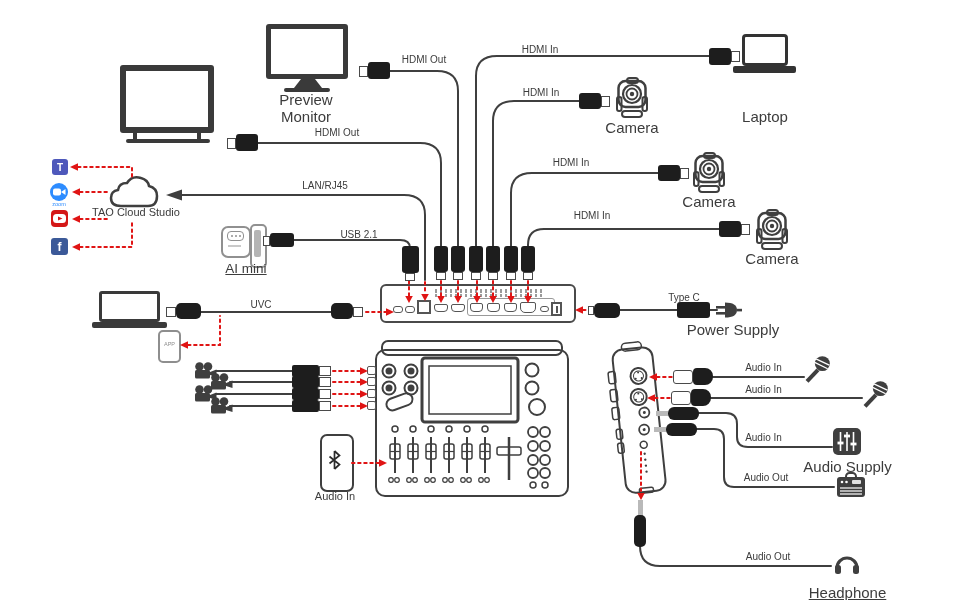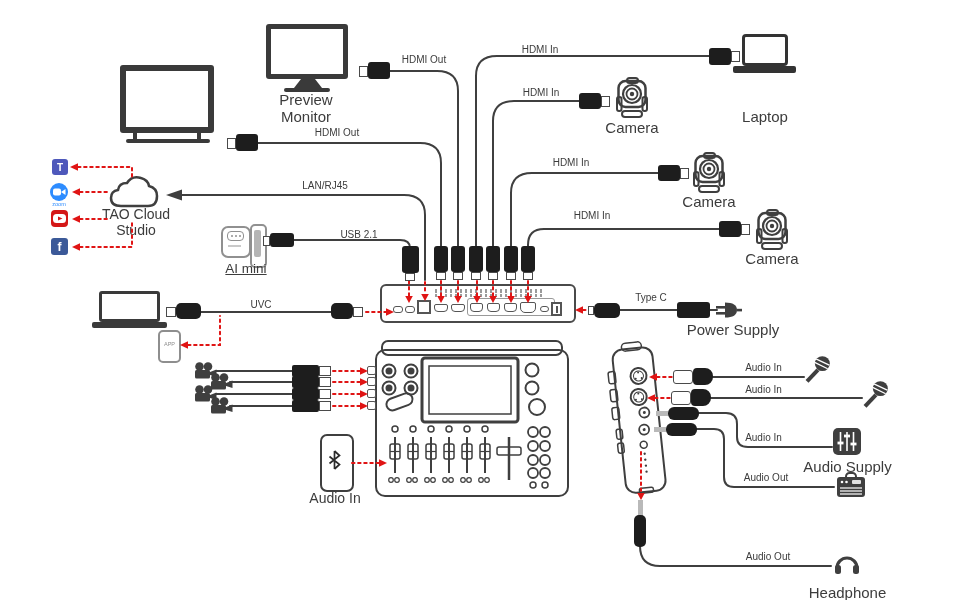--- a/index.html
+++ b/index.html
@@ -2,21 +2,21 @@
 <html style="--line: #3f3f3f; --red: #e01414; --teams: #4e58bb; --zoomblue: #2d8cff; --youtube: #d41717; --facebook: #3b5998;"><head>
 <meta charset="utf-8">
 <style>
   html,body{margin:0;padding:0;background:#fff;}
   #canvas{position:relative;width:956px;height:600px;background:#fff;overflow:hidden;
           font-family:"Liberation Sans",sans-serif;}
   .abs{position:absolute;}
   .lbl{position:absolute;color:#3c3c3c;text-align:center;line-height:1.15;
        font-family:"Liberation Sans",sans-serif;}
   .s10{font-size:10px;}
-  .s11{font-size:14px;}
+  .s11{font-size:11px;}
   .s13{font-size:13.5px;}
   .s15{font-size:15px;}
   .ln{fill:none;stroke:#3f3f3f;}
   .fl{fill:#3f3f3f;}
   .cable{fill:none;stroke:var(--line);stroke-width:2;stroke-linecap:round;}
   .dot{fill:none;stroke:var(--red);stroke-width:2;stroke-dasharray:2.5 3.6;stroke-linecap:round;}
   .arr{fill:var(--red);}
   .plug-body{position:absolute;background:#1d1d1d;border-radius:3px;}
   .plug-tip{position:absolute;background:#fff;border:1.5px solid #4a4a4a;box-sizing:border-box;}
   .port{position:absolute;background:#fff;border:1.5px solid #555;box-sizing:border-box;}
@@ -480,32 +480,32 @@
   <svg class="abs" style="left:832px;top:427px;" width="30" height="29">
       <use href="#mix"></use>
     </svg>
   <div class="lbl s15" style="left:795px;top:458px;width:105px;">Audio Supply</div>
   <svg class="abs" style="left:836px;top:472px;" width="30" height="26">
       <use href="#amp"></use>
     </svg>
   <svg class="abs" style="left:833px;top:551px;" width="28" height="24">
       <use href="#hpico"></use>
     </svg>
-  <div class="lbl s15" style="left:800px;top:584px;width:95px;">Headphone</div>
+  <div class="lbl s15" style="left:800px;top:584px;width:95px;text-decoration:underline;">Headphone</div>
 
   <div class="lbl s10" style="left:394px;top:54px;width:60px;z-index:6;">HDMI Out</div>
   <div class="lbl s10" style="left:307px;top:127px;width:60px;z-index:6;">HDMI Out</div>
   <div class="lbl s10" style="left:510px;top:44px;width:60px;z-index:6;">HDMI In</div>
   <div class="lbl s10" style="left:511px;top:87px;width:60px;z-index:6;">HDMI In</div>
   <div class="lbl s10" style="left:541px;top:157px;width:60px;z-index:6;">HDMI In</div>
   <div class="lbl s10" style="left:562px;top:210px;width:60px;z-index:6;">HDMI In</div>
   <div class="lbl s10" style="left:290px;top:180px;width:70px;z-index:6;">LAN/RJ45</div>
   <div class="lbl s10" style="left:330px;top:229px;width:58px;z-index:6;">USB 2.1</div>
   <div class="lbl s10" style="left:231px;top:299px;width:60px;z-index:6;">UVC</div>
-  <div class="lbl s10" style="left:621px;top:292px;width:60px;z-index:6;">Type C</div>
+  <div class="lbl s10" style="left:654px;top:292px;width:60px;z-index:6;">Type C</div>
   <div class="lbl s15" style="left:673px;top:321px;width:120px;z-index:6;">Power Supply</div>
   <div class="lbl s10" style="left:736px;top:362px;width:55px;z-index:6;">Audio In</div>
   <div class="lbl s10" style="left:736px;top:384px;width:55px;z-index:6;">Audio In</div>
   <div class="lbl s10" style="left:736px;top:432px;width:55px;z-index:6;">Audio In</div>
   <div class="lbl s10" style="left:736px;top:472px;width:60px;z-index:6;">Audio Out</div>
   <div class="lbl s10" style="left:738px;top:551px;width:60px;z-index:6;">Audio Out</div>
 
 </div>
 
 </body></html>

